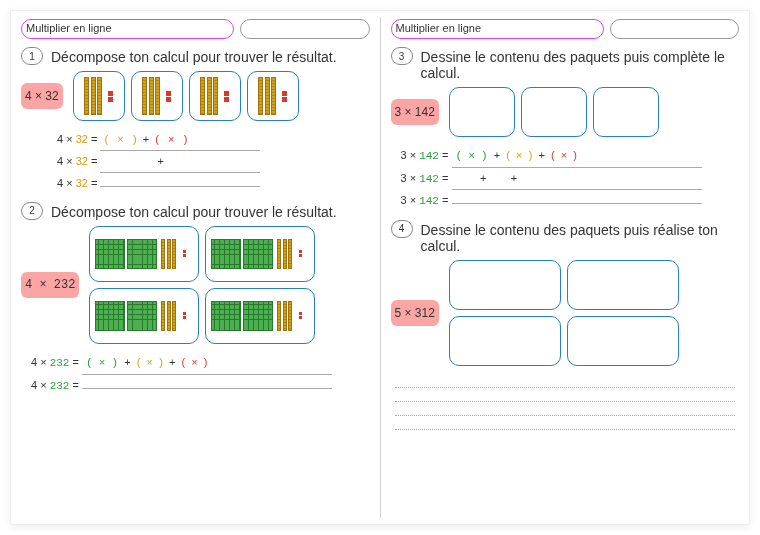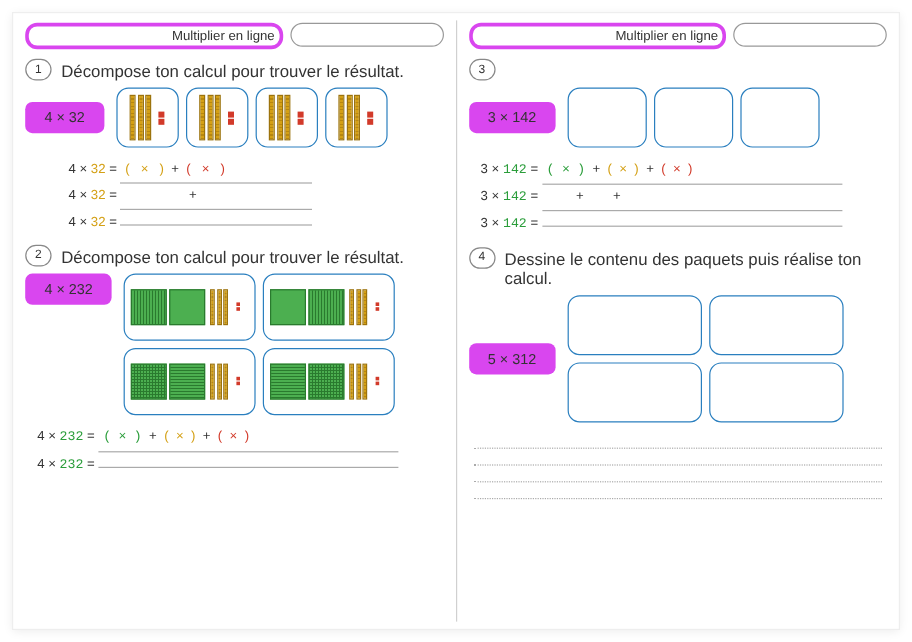--- a/index.html
+++ b/index.html
@@ -32,23 +32,23 @@
     background: #d0d0d0;
     margin: 6px 0;
   }
   .header-row {
     display: flex;
     gap: 6px;
     margin-bottom: 8px;
   }
   .title-pill {
     flex: 1.6;
-    border: 3px solid #d946ef;
+    border: 1px solid #d946ef;
     border-radius: 10px;
-    text-align: right;
+    text-align: left;
     padding: 2px 4px;
     font-size: 11px;
   }
   .blank-pill {
     flex: 1;
     border: 1px solid #999;
     border-radius: 10px;
     height: 20px;
   }
   .ex-row {
@@ -72,23 +72,23 @@
     font-size: 14px;
     padding-top: 2px;
   }
   .problem-line {
     display: flex;
     align-items: center;
     gap: 10px;
     margin: 4px 0 8px 0;
   }
   .prob-pill {
-    background: #d946ef;
+    background: #fca5a5;
     border-radius: 6px;
-    padding: 6px 16px;
+    padding: 6px 4px;
     font-size: 12px;
     flex-shrink: 0;
   }
   .boxes {
     display: flex;
     gap: 6px;
     flex-wrap: wrap;
   }
   .box {
     border: 1.5px solid #2a7fbf;
@@ -241,21 +241,21 @@
         <span>4 × </span><span class="y">32</span><span> =</span>
         <span class="ul"></span>
       </div>
     </div>
 
     <div class="ex-row">
       <div class="ex-num">2</div>
       <div class="ex-text">Décompose ton calcul pour trouver le résultat.</div>
     </div>
 
-    <div class="problem-line" style="align-items:flex-start;">
+    <div class="problem-line" style="align-items:center;font-family:Liberation Mono, monospace;">
       <div class="prob-pill">4 × 232</div>
       <div class="boxes" style="width:240px;">
         <div class="box box-lg">
           <div class="flats">
               <div class="flat"></div>
               <div class="flat"></div>
             </div>
           <div class="rods">
               <div class="rod"></div>
               <div class="rod"></div>
@@ -335,20 +335,21 @@
   <div class="divider"></div>
 
   <div class="page">
     <div class="header-row">
       <div class="title-pill">Multiplier en ligne</div>
       <div class="blank-pill"></div>
     </div>
 
     <div class="ex-row">
       <div class="ex-num">3</div>
+      <div class="ex-text">Dessine le contenu des paquets puis complète le calcul.</div>
     </div>
 
     <div class="problem-line">
       <div class="prob-pill">3 × 142</div>
       <div class="boxes">
         <div class="box box-md"></div>
         <div class="box box-md"></div>
         <div class="box box-md"></div>
       </div>
     </div>

